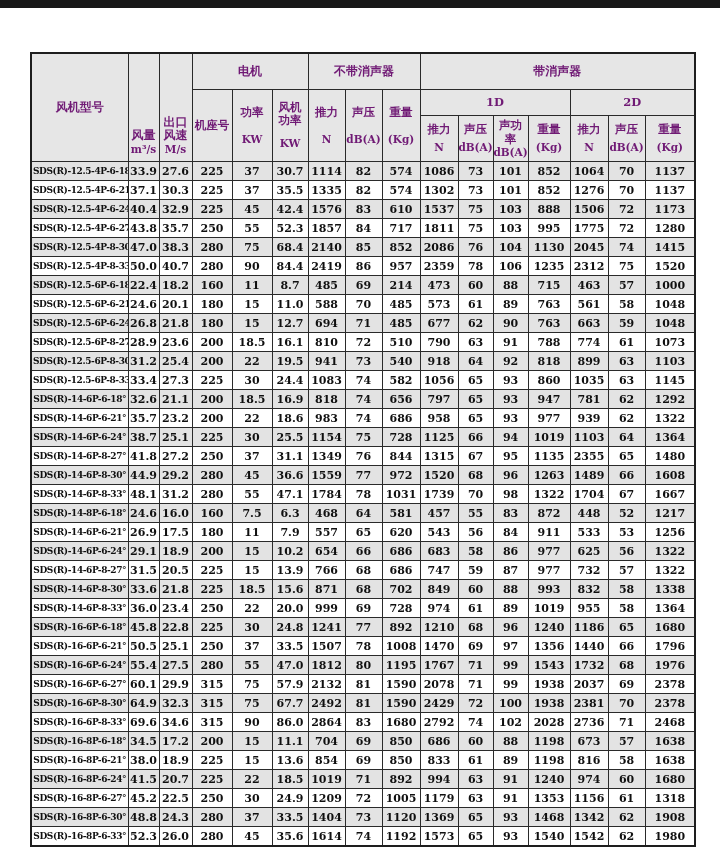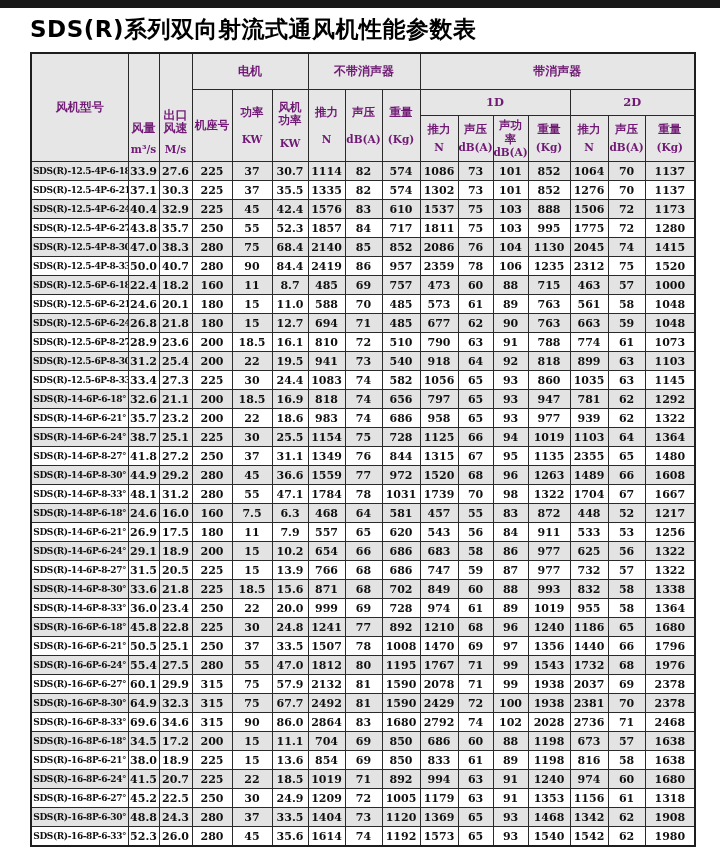--- a/index.html
+++ b/index.html
@@ -24,21 +24,21 @@
   .spec th, .spec td {
     border:1px solid #2a2a2a; text-align:center; vertical-align:middle;
     padding:0; overflow:hidden;
   }
   .spec thead th { background:#e6e6e6; font-weight:bold; color:#701a75; font-size:11.5px; line-height:1.25; }
   .spec thead tr.h1 th { height:36px; font-size:12px; }
   .spec thead tr.h2 th { height:26px; }
   .spec thead tr.h3 th { height:44px; }
   .vend {
     display:flex; flex-direction:column; justify-content:flex-end; align-items:center;
-    height:100%; padding-bottom:5px; gap:7px;
+    height:100%; padding-bottom:5px; gap:0;
   }
   .vmid {
     display:flex; flex-direction:column; justify-content:space-evenly; align-items:center;
     height:100%; padding:2px 0;
   }
   .unit { font-size:10.5px; font-weight:bold; }
   .wrap2 { width:26px; line-height:1.15; display:inline-block; }
   .spec tbody td {
     height:19px; font-size:11px; font-weight:bold; line-height:1;
     white-space:nowrap; color:#101010;
@@ -47,21 +47,20 @@
   .spec tbody tr:nth-child(even) { background:#ffffff; }
   .spec tbody td.model-cell {
     font-size:9px; letter-spacing:-0.4px; text-align:center; padding:0 1px;
   }
 </style>
 </head>
 <body>
 
 <div class="page">
   <div class="topbar"></div>
-  <div class="title">SDS(R)系列双向射流式通风机性能参数表</div>
 
   <table class="spec">
     <colgroup>
       <col style="width:97px">
         <col style="width:31px">
         <col style="width:33px">
       <col style="width:40px">
         <col style="width:40px">
         <col style="width:36px">
       <col style="width:37px">
@@ -285,21 +284,21 @@
         </tr>
         <tr>
           <td class="model-cell">SDS(R)-12.5-6P-6-18°</td>
           <td>22.4</td>
           <td>18.2</td>
           <td>160</td>
           <td>11</td>
           <td>8.7</td>
           <td>485</td>
           <td>69</td>
-          <td>757</td>
+          <td>214</td>
           <td>473</td>
           <td>60</td>
           <td>88</td>
           <td>715</td>
           <td>463</td>
           <td>57</td>
           <td>1000</td>
         </tr>
         <tr>
           <td class="model-cell">SDS(R)-12.5-6P-6-21°</td>

